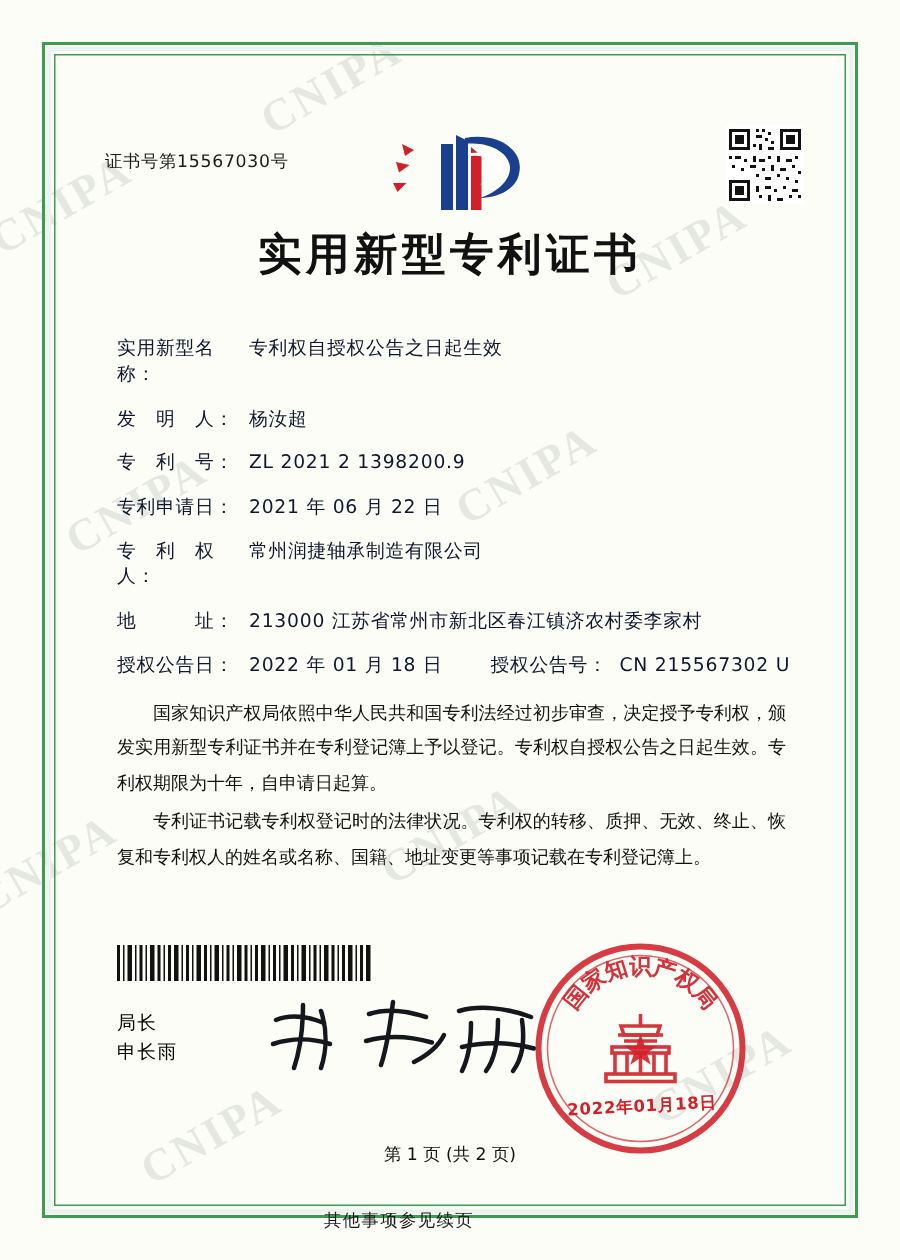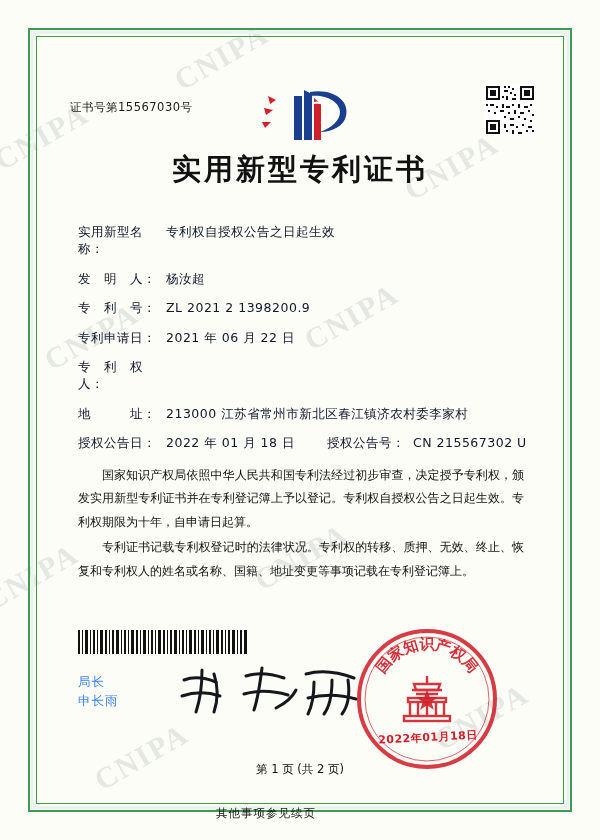--- a/index.html
+++ b/index.html
@@ -162,21 +162,21 @@
     left: 26px;
     top: 578px;
     width: 170px;
     height: 24px;
   }
   .sign-block {
     position: absolute;
     left: 26px;
     top: 620px;
     font-size: 12.5px;
-    color: #3b82f6;
+    color: #000000;
     line-height: 1.55;
     letter-spacing: 1px;
   }
   .signature {
     position: absolute;
     left: 120px;
     top: 612px;
     width: 200px;
     height: 56px;
   }
@@ -335,20 +335,21 @@
         <div class="field-value">ZL 2021 2 1398200.9</div>
       </div>
 
       <div class="field-row">
         <div class="field-label">专利申请日：</div>
         <div class="field-value">2021 年 06 月 22 日</div>
       </div>
 
       <div class="field-row">
         <div class="field-label">专　利　权　人：</div>
+        <div class="field-value">常州润捷轴承制造有限公司</div>
       </div>
 
       <div class="field-row">
         <div class="field-label">地　　　址：</div>
         <div class="field-value">213000 江苏省常州市新北区春江镇济农村委李家村</div>
       </div>
 
       <div class="field-row two-col">
         <div class="field-label">授权公告日：</div>
         <div class="field-value">2022 年 01 月 18 日</div>

